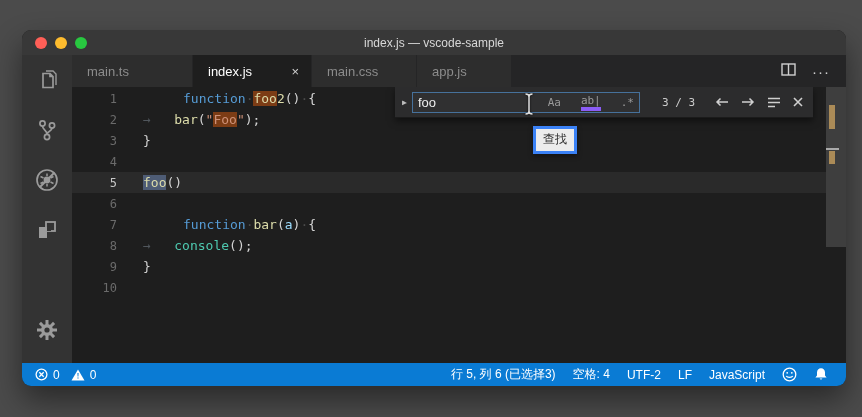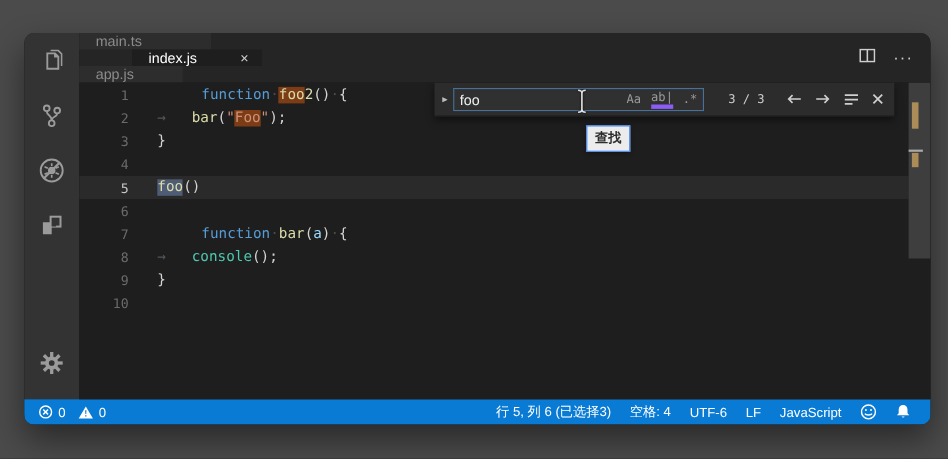--- a/index.html
+++ b/index.html
@@ -36,27 +36,27 @@
   .kw{color:#569cd6;margin-left:40px;}.fn{color:#dcdcaa;}.str{color:#ce9178;}.cls{color:#4ec9b0;}
   .pm{color:#9cdcfe;}.pn{color:#d4d4d4;}.ws{color:#4a4a4a;}
   .tab-ws{color:#50565c;display:inline-block;width:4ch;}
   .match{background:#7c3c15;}
   .sel{background:#4e5c75;}
   
   .findw{position:absolute;top:0;left:323px;width:418px;height:31px;background:#2c2c2d;display:flex;align-items:center;box-shadow:0 3px 7px rgba(0,0,0,.5);z-index:5;padding:0 2px;box-sizing:border-box;border-bottom:1px solid #1b1b1b;}
   .chev{flex:0 0 15px;text-align:center;color:#bdbdbd;font-size:8px;}
   .finput{flex:0 0 228px;height:21px;background:#303031;border:1px solid #46719b;display:flex;align-items:center;padding:0 5px;box-sizing:border-box;}
   .finput input{background:transparent;border:none;outline:none;color:#eeeeee;font-size:13px;font-family:"Liberation Sans",sans-serif;width:120px;padding:0;}
-  .fopts{margin-left:auto;display:flex;align-items:center;gap:9px;color:#9a9a9a;font-size:11px;}
+  .fopts{margin-left:auto;display:flex;align-items:center;gap:20px;color:#9a9a9a;font-size:11px;}
   .fopt-word{border-bottom:4px solid #8b5cf6;}
   .fcount{color:#cccccc;font-size:11px;margin-left:22px;}
   .fbtns{margin-left:auto;display:flex;align-items:center;gap:12px;padding-right:8px;color:#cfcfcf;font-size:13px;}
   .fbtn svg{display:block;}
   
-  .tooltip{position:absolute;left:461px;top:39px;background:#ececec;color:#2c2c2c;font-size:12px;padding:2px 7px 3px;border:1px solid #3b82f6;box-shadow:0 2px 5px rgba(0,0,0,.4);z-index:6;white-space:nowrap;font-weight:bold;}
+  .tooltip{position:absolute;left:461px;top:39px;background:#ececec;color:#2c2c2c;font-size:12px;padding:2px 7px 3px;border:3px solid #3b82f6;box-shadow:0 2px 5px rgba(0,0,0,.4);z-index:6;white-space:nowrap;}
   
   .ibeam{position:absolute;left:451px;top:5px;z-index:7;filter:drop-shadow(0 0 1px rgba(0,0,0,.8));}
   
   .ruler{position:absolute;top:0;right:0;width:20px;bottom:0;}
   .slider{position:absolute;top:0;left:0;width:20px;height:160px;background:rgba(130,130,130,.32);}
   .rmark{position:absolute;left:3px;width:6px;background:#ab8b57;}
   .rmark1{top:18px;height:24px;}
   .rmark2{top:64px;height:13px;}
   .rcur{position:absolute;left:0;top:61px;width:13px;height:2px;background:#a9a9a9;}
   
@@ -64,20 +64,28 @@
   .sgroup{display:flex;align-items:center;gap:5px;}
   .sright{margin-left:auto;display:flex;align-items:center;gap:17px;}
   .sitem{white-space:nowrap;}
   .sicon{display:flex;align-items:center;}
 </style>
 </head>
 <body>
 
 <div class="window">
 
+  <div class="titlebar">
+    <div class="lights">
+      <div class="light l-red"></div>
+      <div class="light l-yellow"></div>
+      <div class="light l-green"></div>
+    </div>
+    <div class="wtitle">index.js — vscode-sample</div>
+  </div>
 
   <div class="main">
 
     <div class="activitybar">
       <div class="ai">
         <svg width="26" height="26" viewBox="0 0 26 26" fill="none" stroke="#9b9b9b" stroke-width="1.7">
           <path d="M9 6.5 h6 l0 0 v0 M9 6.5 v14 h10 v-11 l-3-3 h-7 z M16 6.5 v3 h3"></path>
           <path d="M12 4 h7 l3 3 v11" stroke-width="1.4"></path>
         </svg>
       </div>
@@ -120,27 +128,30 @@
             </g>
             <circle cx="12" cy="12" r="2.6" fill="#333333"></circle>
           </g>
         </svg>
       </div>
     </div>
 
     <div class="editorcol">
 
       <div class="tabbar">
-        <div id="tabs" style="display:flex;flex-direction:column;">
+        <div id="tabs" style="display:flex;">
             <div class="tab" style="width: 121px;">
               <span>main.ts</span>
             </div>
-            <div class="tab active" style="width: 119px; margin-left: 48px;">
+            <div class="tab active" style="width: 119px;">
               <span>index.js</span>
               <span class="close">×</span>
+            </div>
+            <div class="tab" style="width: 105px;">
+              <span>main.css</span>
             </div>
             <div class="tab" style="width: 95px;">
               <span>app.js</span>
             </div>
           </div>
         <div class="tabactions">
           <span>
             <svg width="15" height="13" viewBox="0 0 15 13" fill="none" stroke="#cfcfcf" stroke-width="1.4">
               <rect x="1" y="1" width="13" height="11"></rect>
               <path d="M7.5 1 v11"></path>
@@ -232,21 +243,21 @@
         <svg width="14" height="12" viewBox="0 0 14 12" fill="#ffffff">
           <path d="M7 0.5 L13.5 11.5 H0.5 Z"></path>
           <path d="M6.4 4 h1.2 l-0.2 3.4 h-0.8 Z M6.4 8.4 h1.2 v1.2 h-1.2 Z" fill="#0a7bd4"></path>
         </svg>
       </span>
       <span class="sitem">0</span>
     </div>
     <div class="sright" id="statusright">
         <span class="sitem">行 5, 列 6 (已选择3)</span>
         <span class="sitem">空格: 4</span>
-        <span class="sitem">UTF-6</span>
+        <span class="sitem">UTF-2</span>
         <span class="sitem">LF</span>
         <span class="sitem">JavaScript</span>
         <span class="sicon">
           <svg width="15" height="15" viewBox="0 0 15 15" fill="none" stroke="#ffffff" stroke-width="1.3">
             <circle cx="7.5" cy="7.5" r="6.3"></circle>
             <circle cx="5.2" cy="5.8" r="0.9" fill="#fff" stroke="none"></circle>
             <circle cx="9.8" cy="5.8" r="0.9" fill="#fff" stroke="none"></circle>
             <path d="M4.3 9 c0.8 1.7 5.6 1.7 6.4 0"></path>
           </svg>
         </span>

